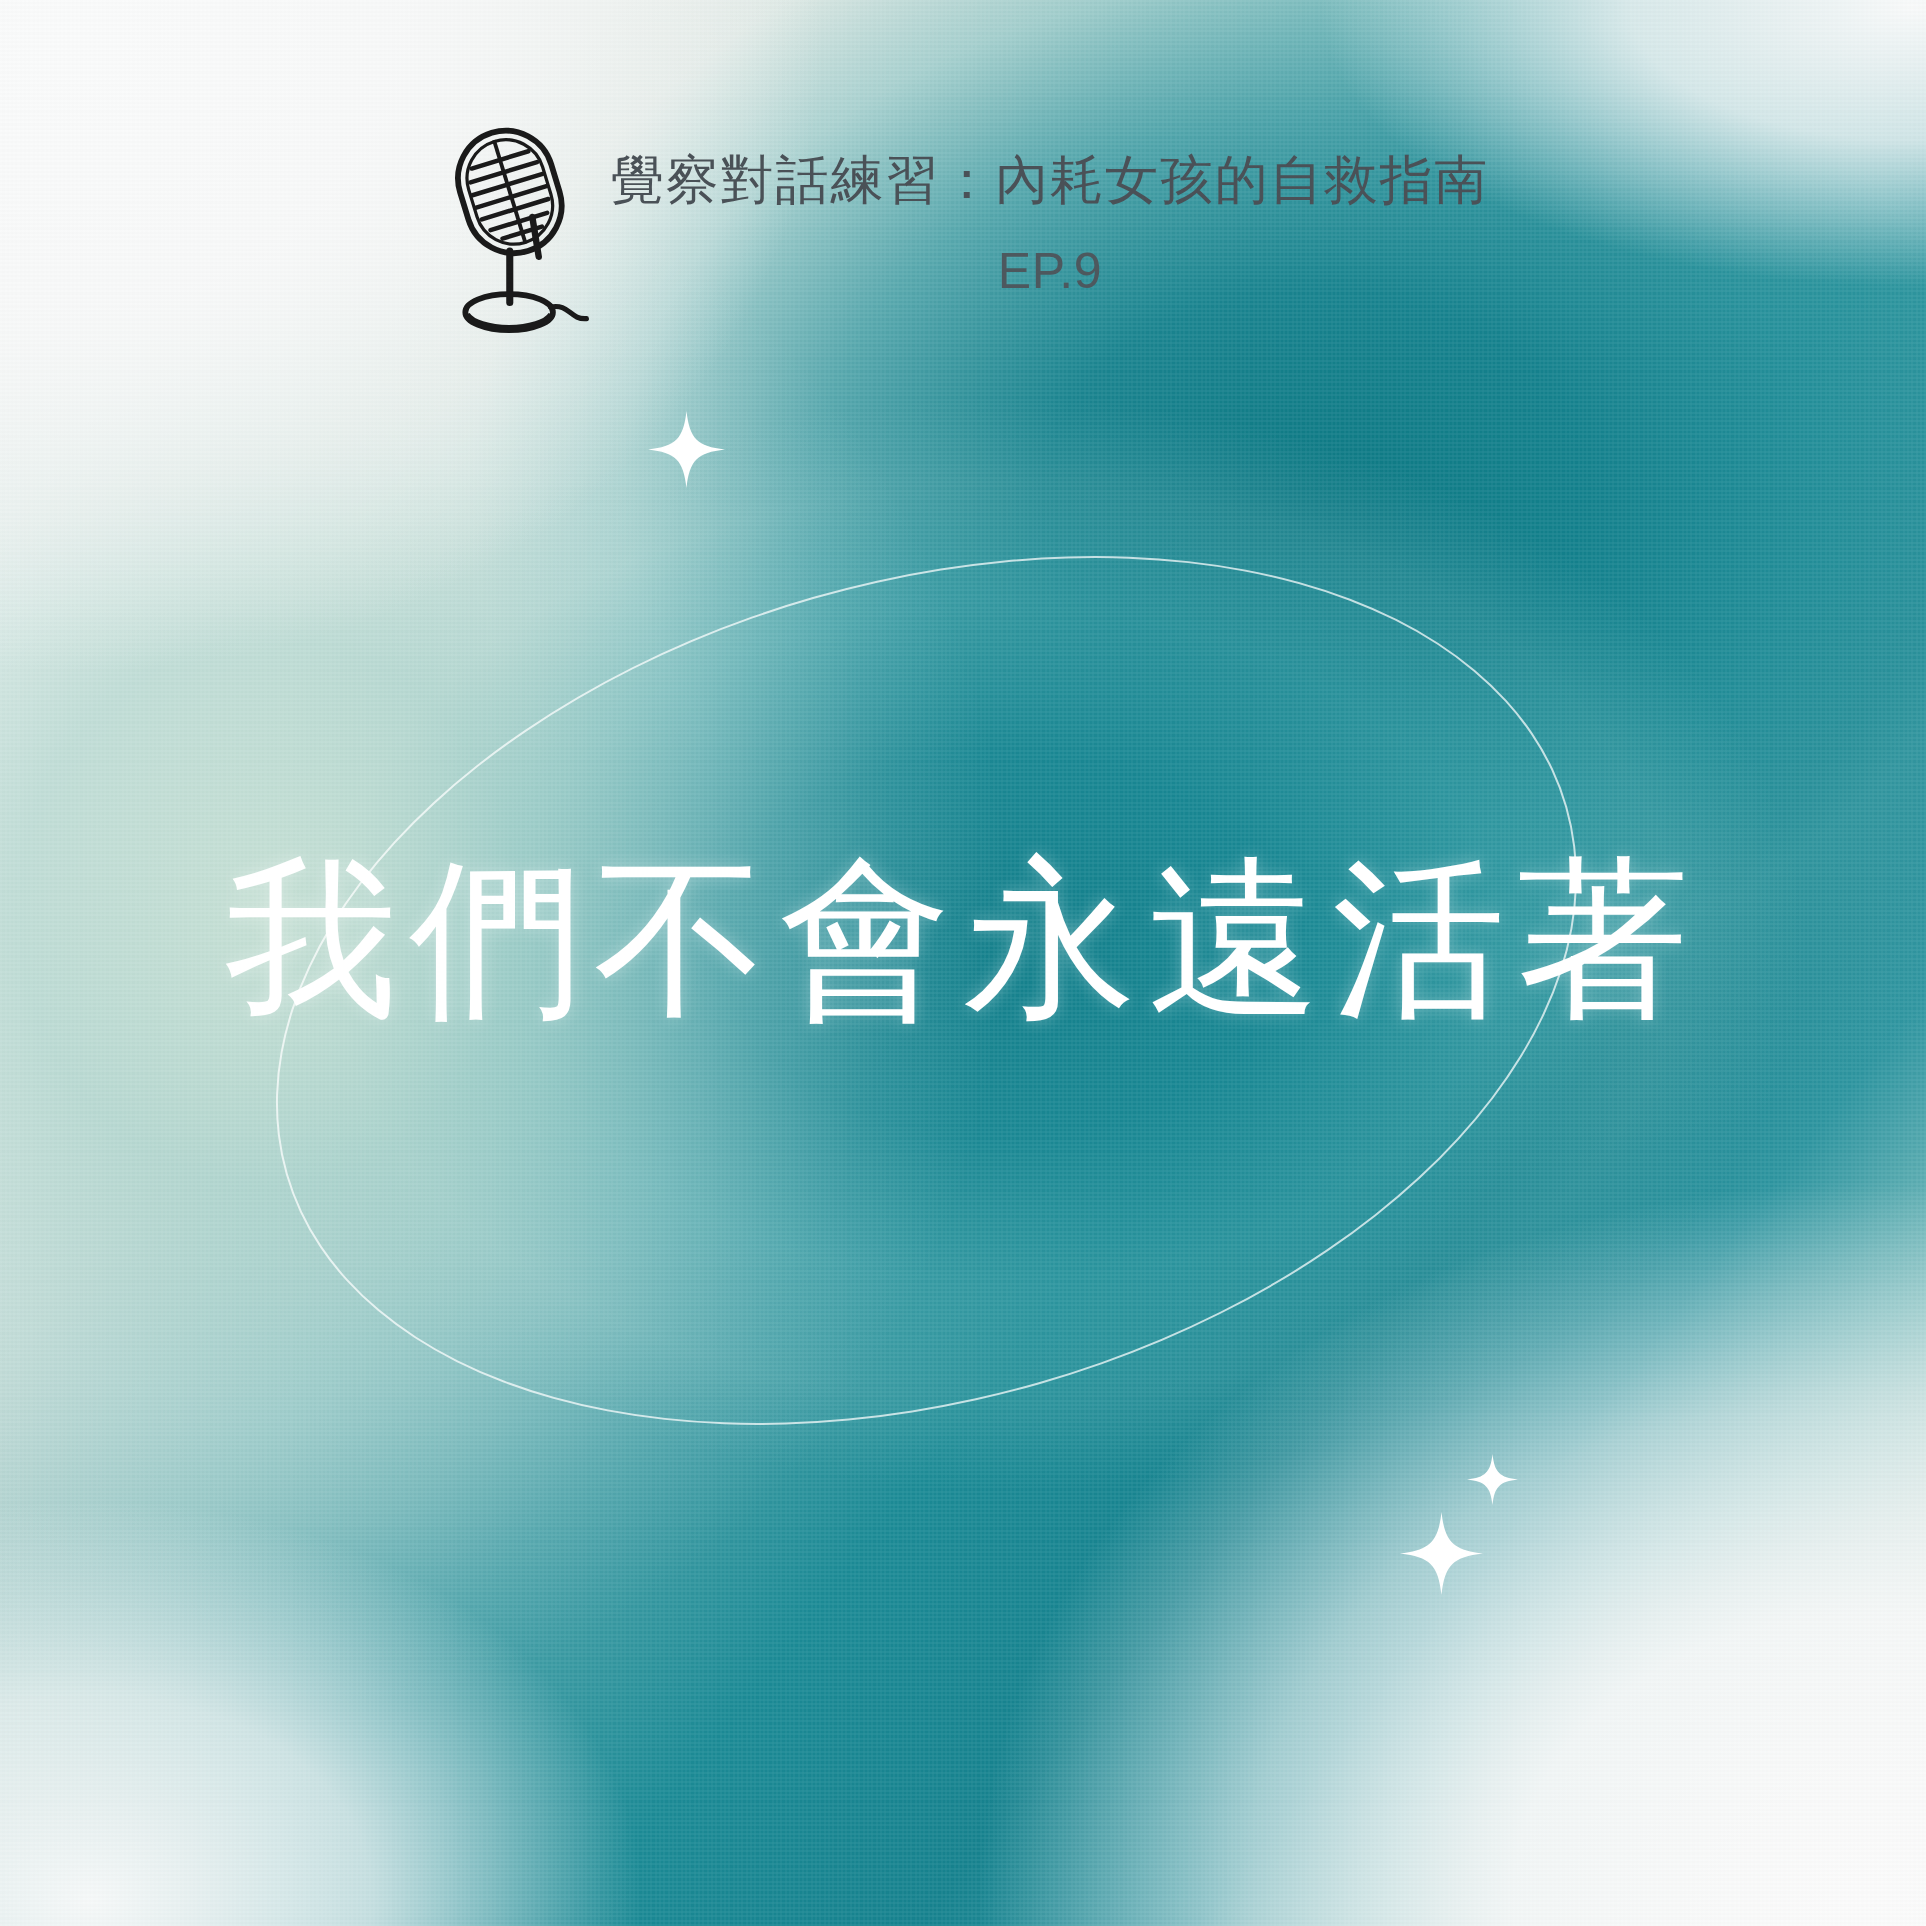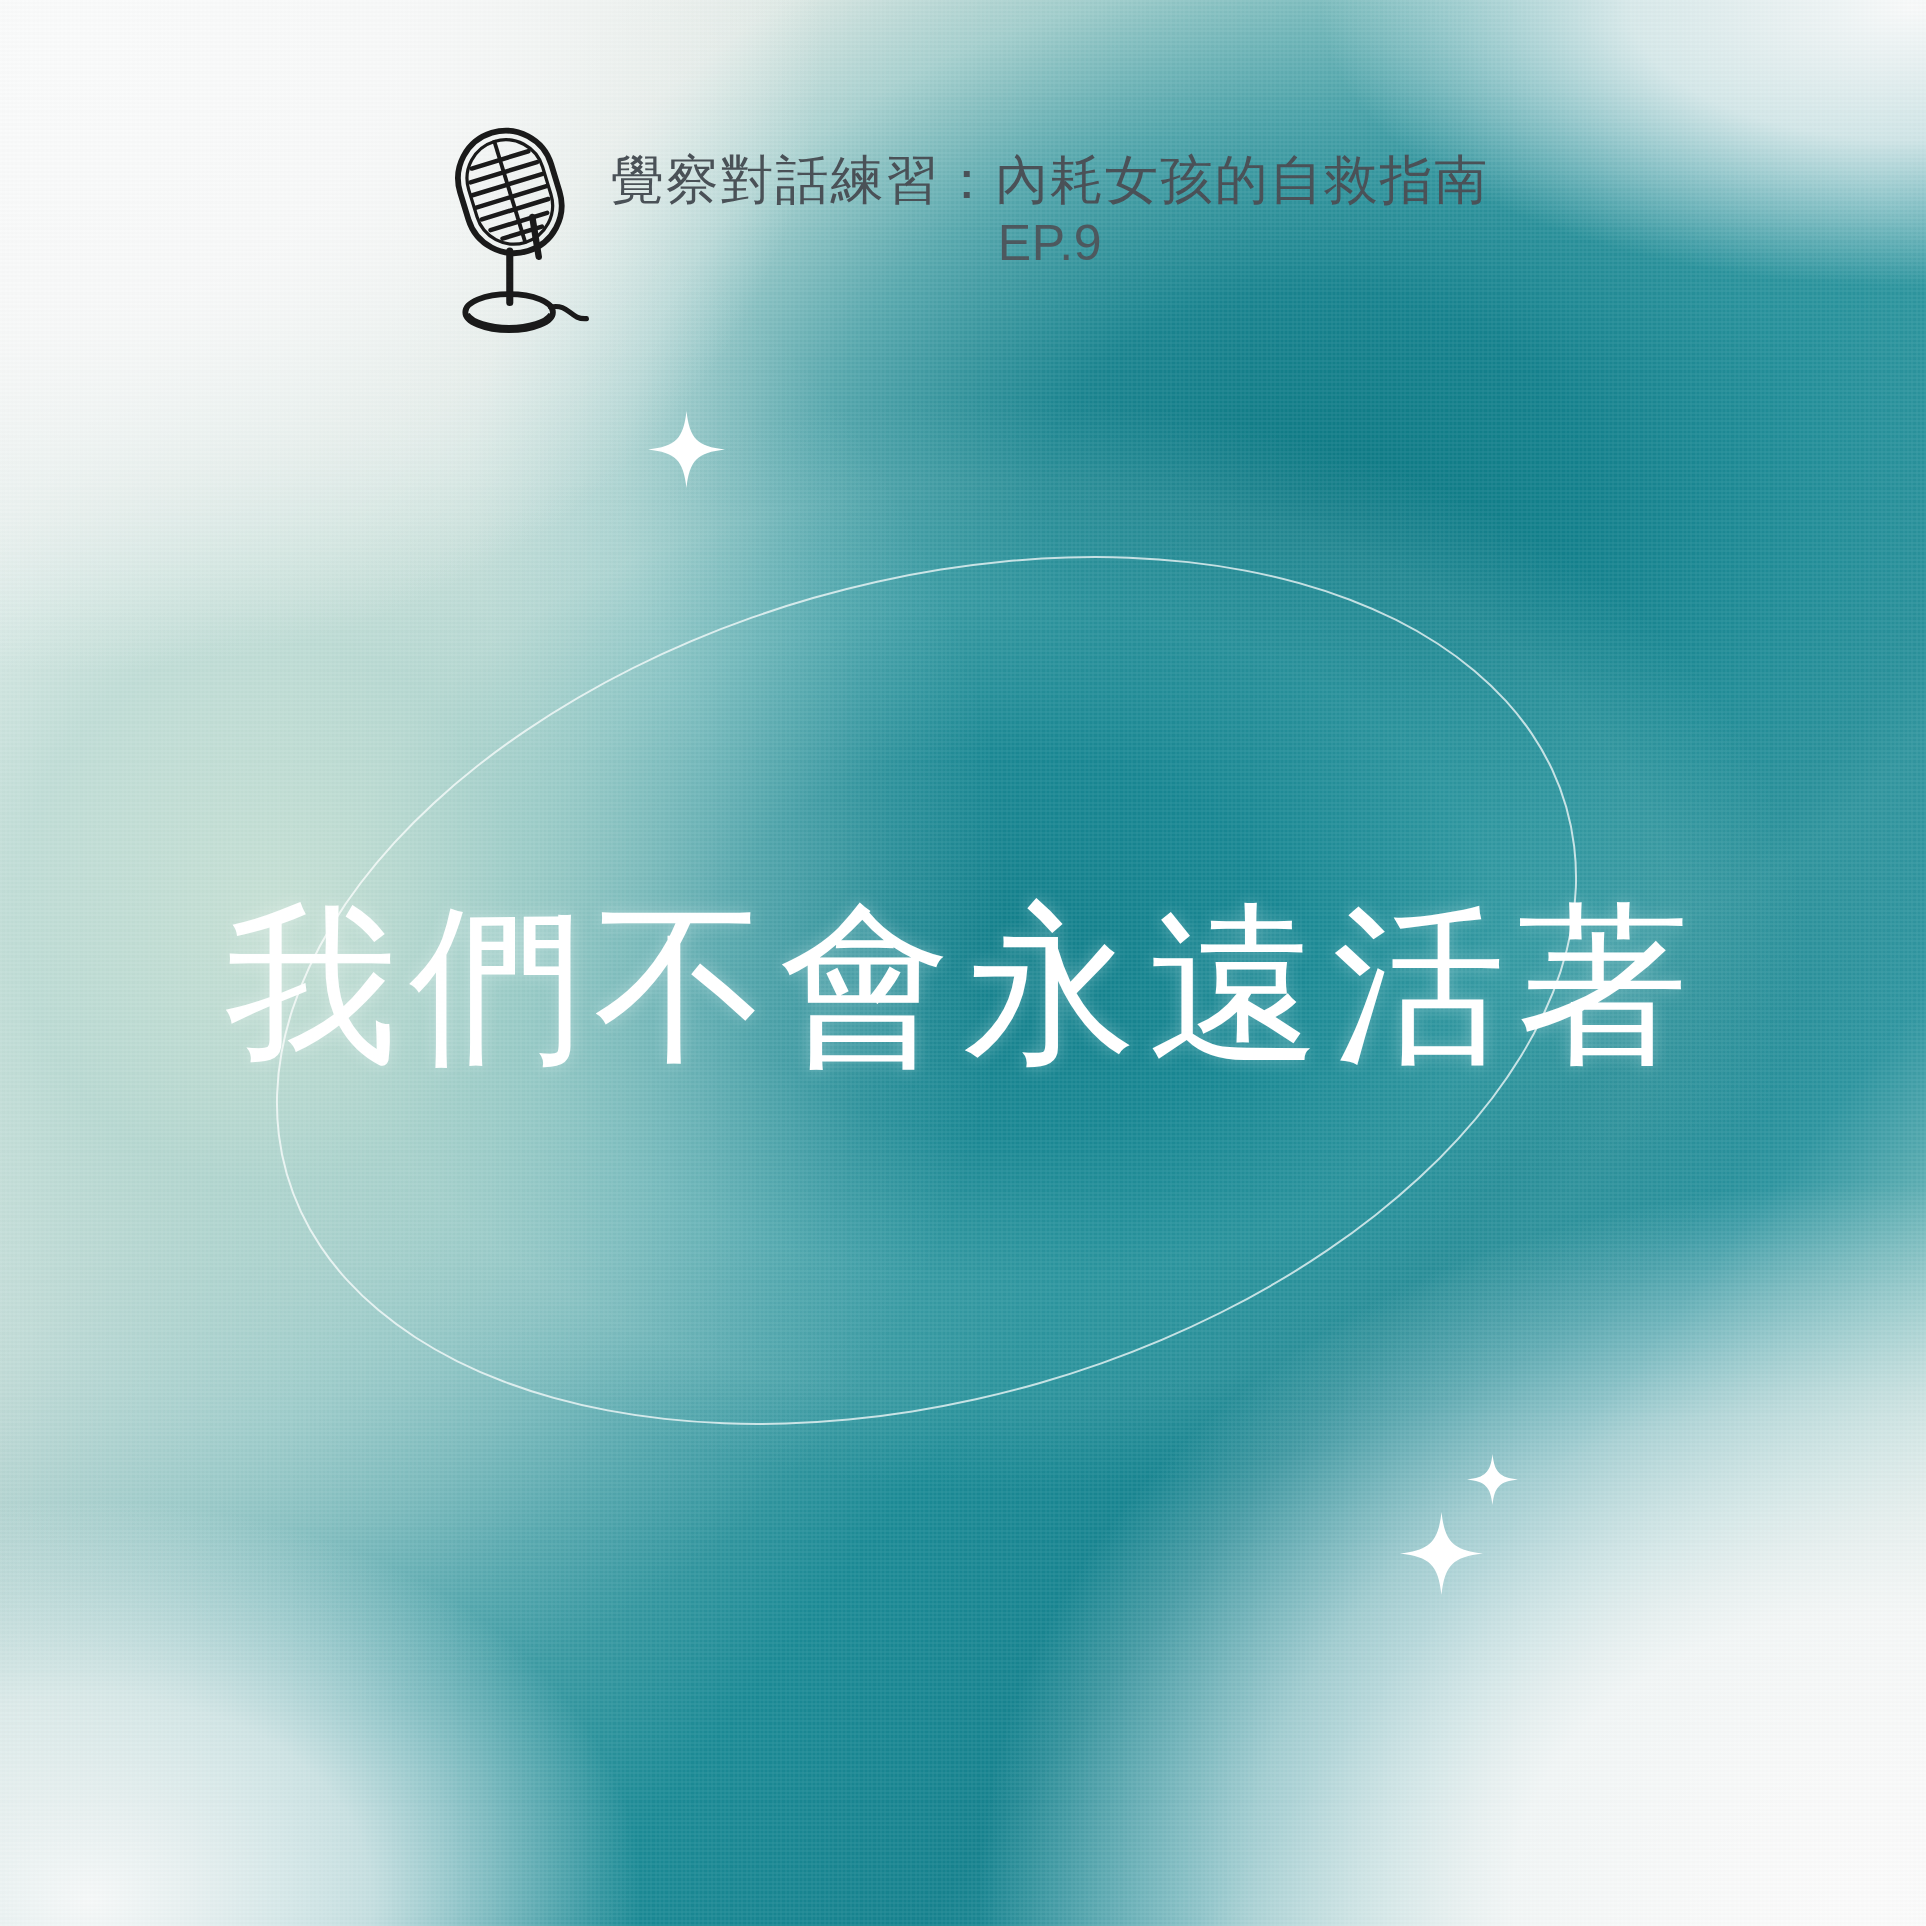--- a/index.html
+++ b/index.html
@@ -143,31 +143,31 @@
     margin-top: 19px;
   }
   .show-title {
     font-size: 53px;
     line-height: 1.1;
     letter-spacing: 1.9px;
     color: #4a5157;
     white-space: nowrap;
   }
   .episode-label {
-    margin-top: 5px;
+    margin-top: 33px;
     font-size: 50px;
     letter-spacing: 0.6px;
     color: #4d585e;
   }
 
   
   .headline {
     position: absolute;
     left: 0;
-    top: 899px;
+    top: 853px;
     width: 1926px;
     text-align: center;
     font-size: 173px;
     line-height: 1;
     letter-spacing: 11.6px;
     color: #ffffff;
     font-weight: 300;
     text-shadow: 0 0 16.7px rgba(255,255,255,0.30);
     white-space: nowrap;
   }

